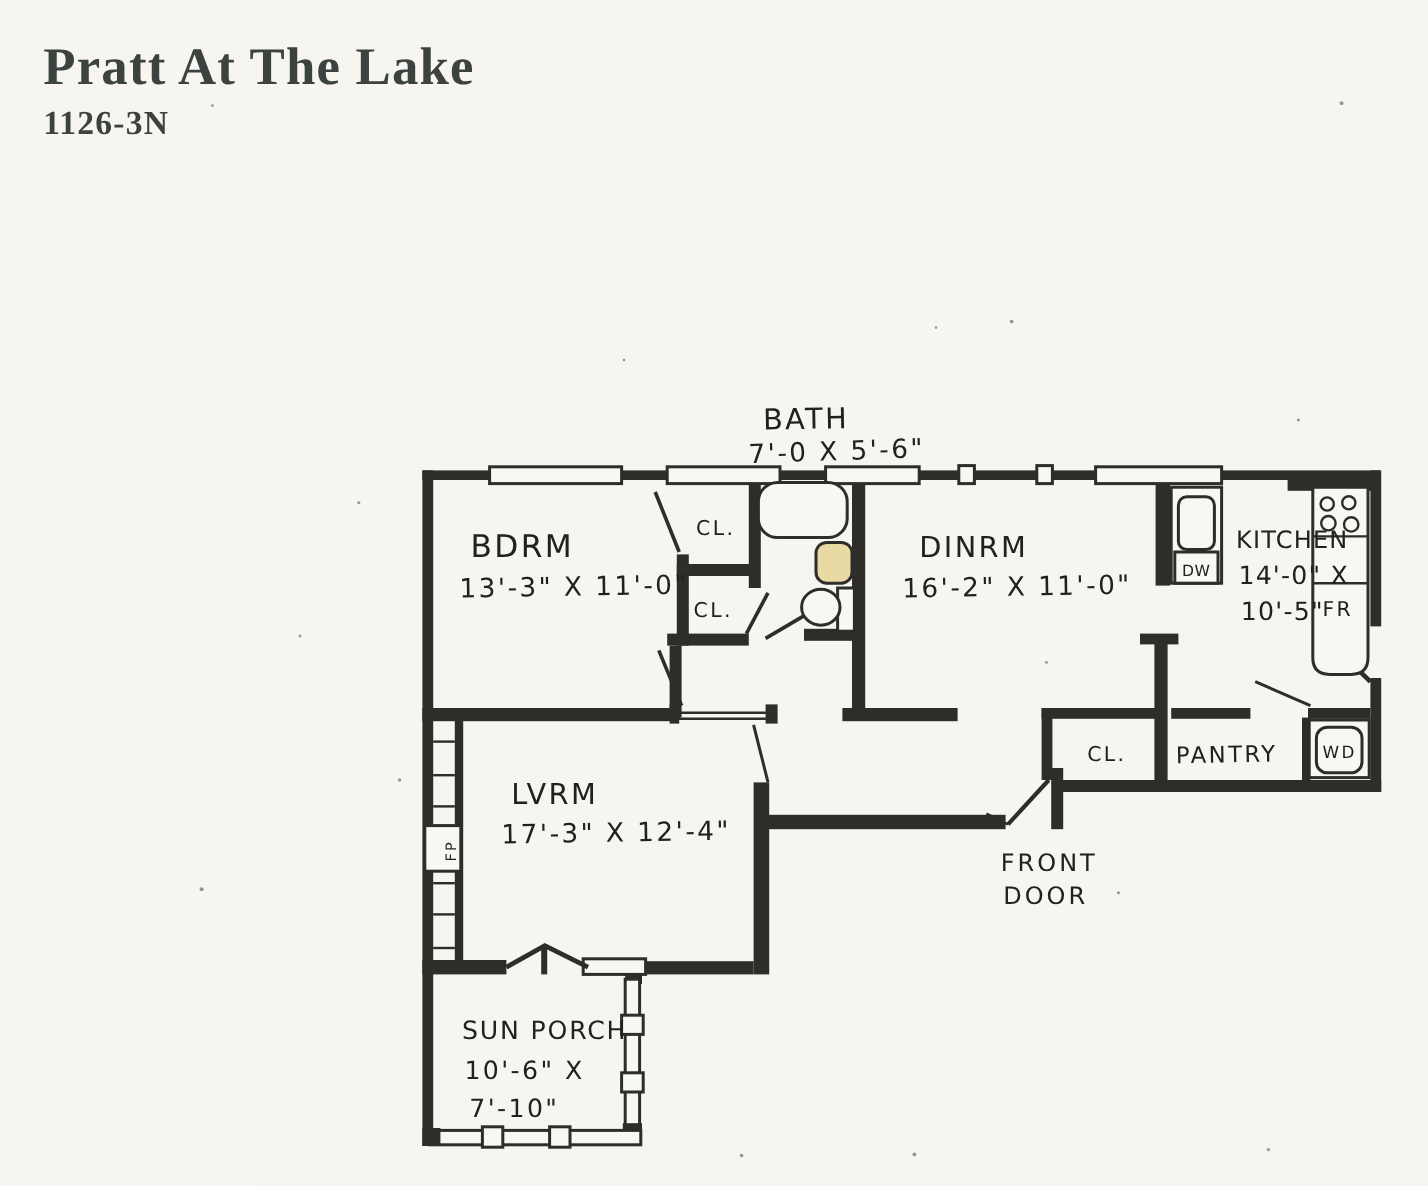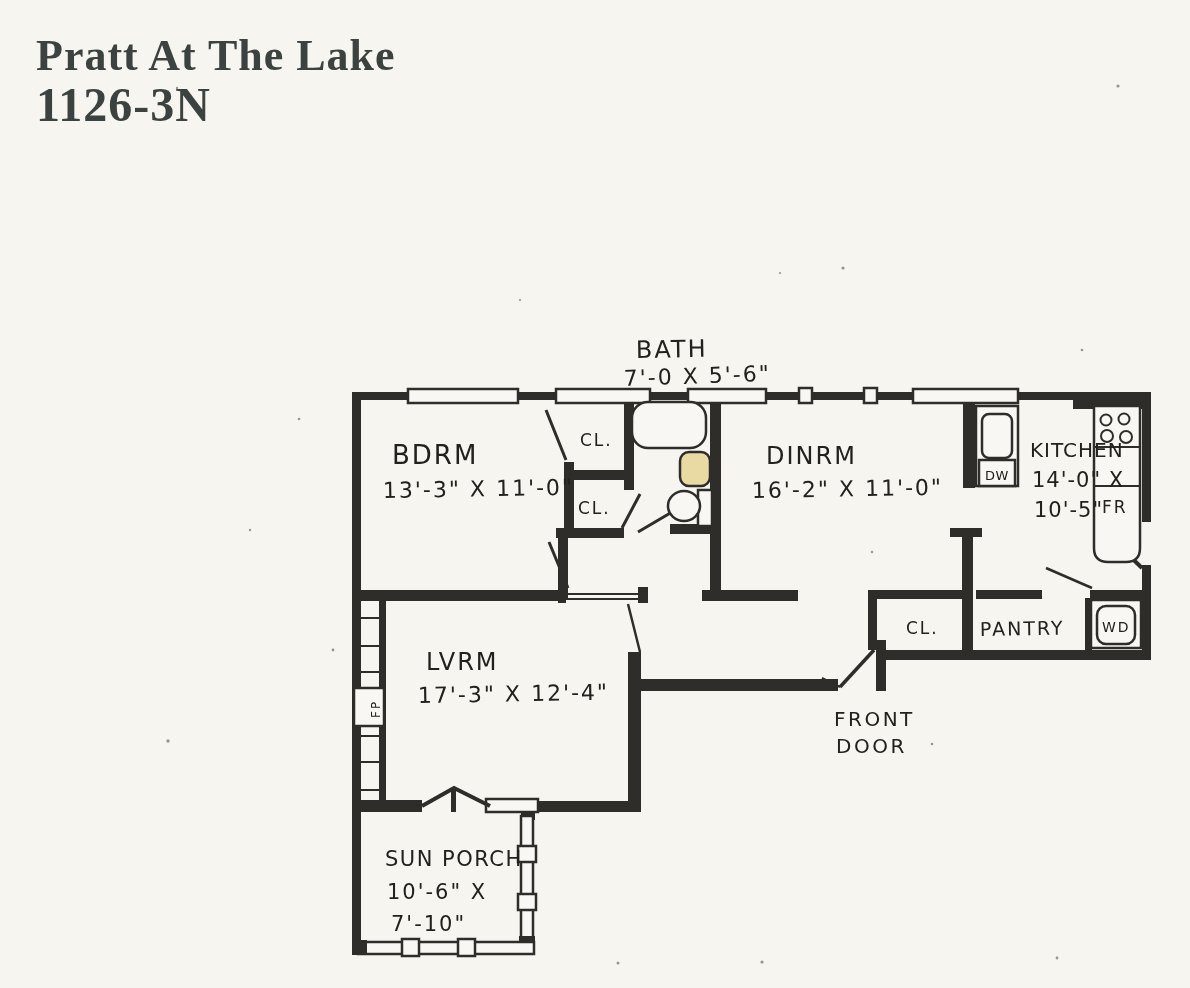--- a/index.html
+++ b/index.html
@@ -12,21 +12,21 @@
     font-family:"Liberation Serif", serif;
   }
   .title-line{
     position:absolute;left:36px;
     color:#3c423f;
     font-weight:bold;
     letter-spacing:1px;
     white-space:pre;
   }
   #title1{top:30px;font-size:44px;}
-  #title2{top:77px;font-size:48px;}
+  #title2{top:88px;font-size:28px;}
   #scale {top:143px;font-size:24px;letter-spacing:0.5px;}
   svg{position:absolute;left:0;top:0;}
   .wall{fill:#2e2d2a;stroke:none;}
   .wline{stroke:#2e2d2a;fill:none;}
   .winbox{fill:#f8f7f3;stroke:#2e2d2a;stroke-width:2.5;}
   .fix{fill:#f8f7f3;stroke:#2e2d2a;stroke-width:2.5;}
   .hand{font-family:"DejaVu Sans",sans-serif;fill:#22211e;letter-spacing:2px;}
   .speck{fill:#97968e;}
 </style>
 </head>

